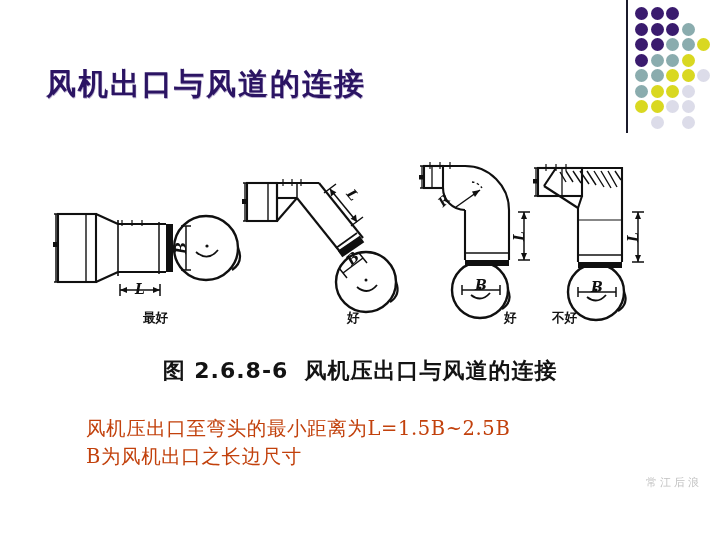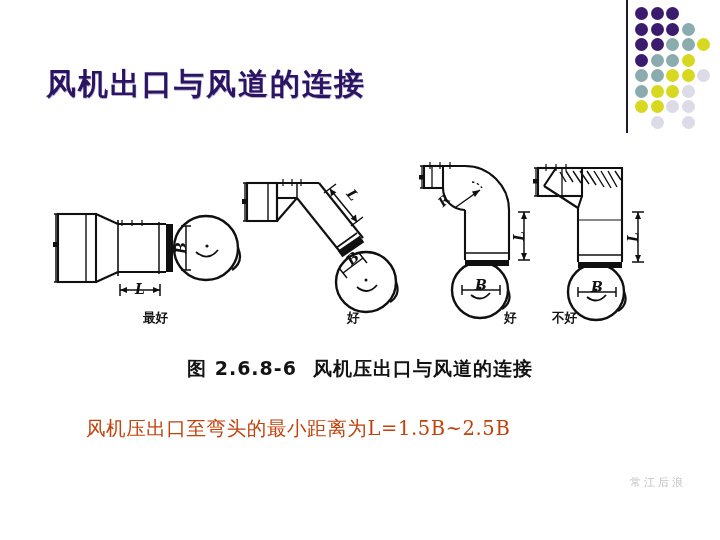--- a/index.html
+++ b/index.html
@@ -39,21 +39,21 @@
     font-family:"DejaVu Sans","Liberation Sans",sans-serif;
     font-size:12.5px;font-weight:bold;color:#121212;
     white-space:nowrap;
     transform:scaleY(1.05);
   }
 
   .fig-caption{
     position:absolute;left:0px;top:356px;width:720px;
     text-align:center;
     font-family:"DejaVu Sans","Liberation Sans",sans-serif;
-    font-size:19px;font-weight:bold;color:#131313;
+    font-size:22px;font-weight:bold;color:#131313;
     letter-spacing:0.5px;
   }
   .fig-caption .capnum{letter-spacing:1px;}
   .fig-caption .captext{margin-left:16px;letter-spacing:1px;}
 
   
   .body-text{
     position:absolute;left:86px;top:415px;width:560px;
     font-family:"DejaVu Serif","Liberation Serif",serif;
     font-size:19.5px;color:#c2410c;line-height:1.45;
@@ -63,21 +63,21 @@
 
   
   .footer{
     position:absolute;right:16px;bottom:10px;
     font-family:"DejaVu Sans","Liberation Sans",sans-serif;
     font-size:17px;font-weight:bold;color:#3a3a3a;
     opacity:.88;white-space:nowrap;
     letter-spacing:0.5px;
   }
   .footer .ghost{
-    position:absolute;right:18px;bottom:16px;
+    position:absolute;right:2px;bottom:16px;
     font-size:11px;font-weight:normal;color:#b9b9b9;
     letter-spacing:3px;white-space:nowrap;
   }
 </style>
 </head>
 <body>
 
 <div class="slide">
 
   <div class="deco">
@@ -294,19 +294,20 @@
     <div class="case-label" style="left:500px;">好</div>
     <div class="case-label" style="left:548px;">不好</div>
   </div>
 
   <div class="fig-caption">
     <span class="capnum">图 2.6.8-6</span><span class="captext">风机压出口与风道的连接</span>
   </div>
 
   <div class="body-text">
     <div class="line">风机压出口至弯头的最小距离为L=1.5B~2.5B</div>
+    <div class="line">B为风机出口之长边尺寸</div>
   </div>
 
   <div class="footer">
     <span class="ghost">常江后浪</span>
   </div>
 
 </div>
 
 </body></html>

